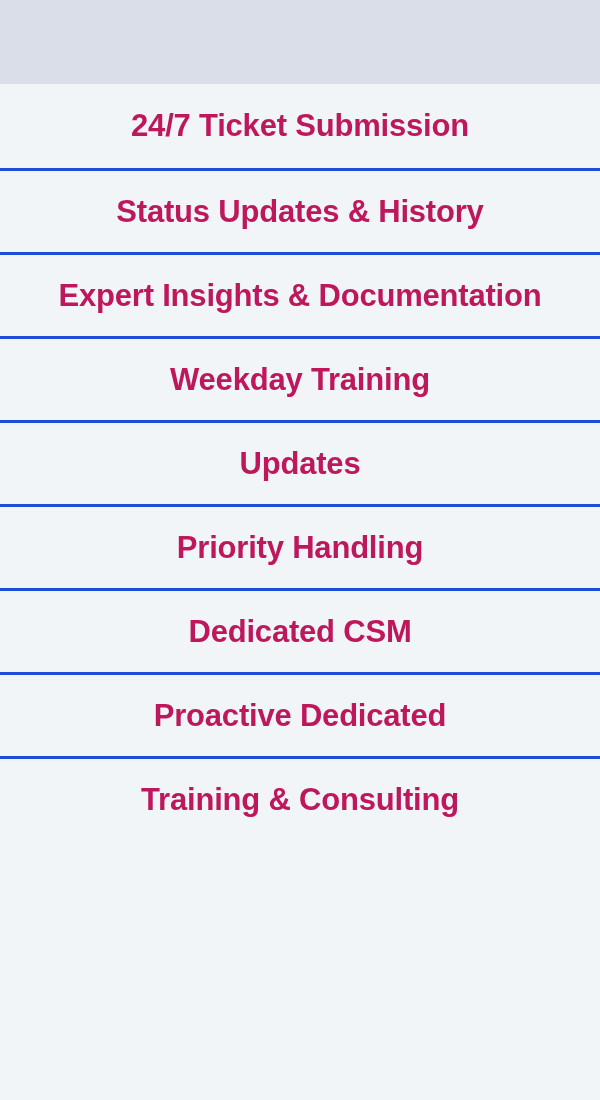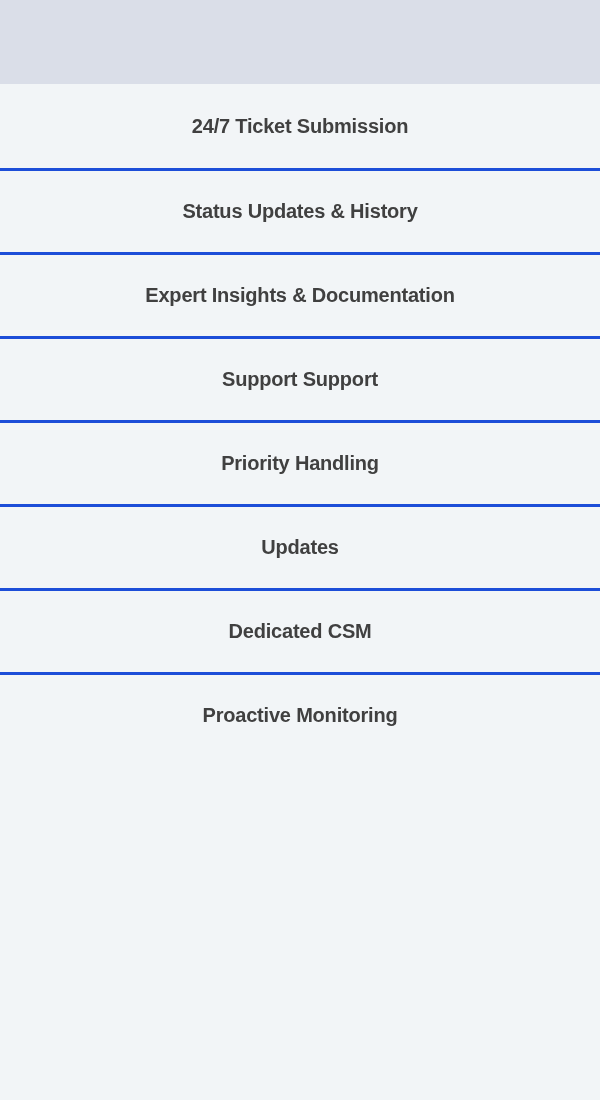--- a/index.html
+++ b/index.html
@@ -64,24 +64,24 @@
   
   .feature-row:first-child {
     border-top: 0;
   }
 
   .feature-label {
     display: block;
     width: 100%;
     text-align: center;
     font-family: "Liberation Sans", sans-serif;
-    font-size: 20px;
+    font-size: 31px;
     font-weight: bold;
     letter-spacing: -0.2px;
-    color: #404040;
+    color: #be185d;
     white-space: nowrap;
     overflow: hidden;
     text-overflow: clip;
   }
 </style>
 </head>
 <body>
 
 <div id="feature-table">
 
@@ -98,36 +98,39 @@
     <div class="feature-row">
       <span class="feature-label">Status Updates &amp; History</span>
     </div>
 
     <div class="feature-row">
       <span class="feature-label">Expert Insights &amp; Documentation</span>
     </div>
 
 
     <div class="feature-row">
-      <span class="feature-label">Support Support</span>
+      <span class="feature-label">Weekday Training</span>
+    </div>
+
+    <div class="feature-row">
+      <span class="feature-label">Updates</span>
     </div>
 
     <div class="feature-row">
       <span class="feature-label">Priority Handling</span>
-    </div>
-
-    <div class="feature-row">
-      <span class="feature-label">Updates</span>
     </div>
 
 
 
     <div class="feature-row">
       <span class="feature-label">Dedicated CSM</span>
     </div>
 
     <div class="feature-row">
-      <span class="feature-label">Proactive Monitoring</span>
+      <span class="feature-label">Proactive Dedicated</span>
     </div>
 
+    <div class="feature-row">
+      <span class="feature-label">Training &amp; Consulting</span>
+    </div>
 
   </div>
 </div>
 
 </body></html>

